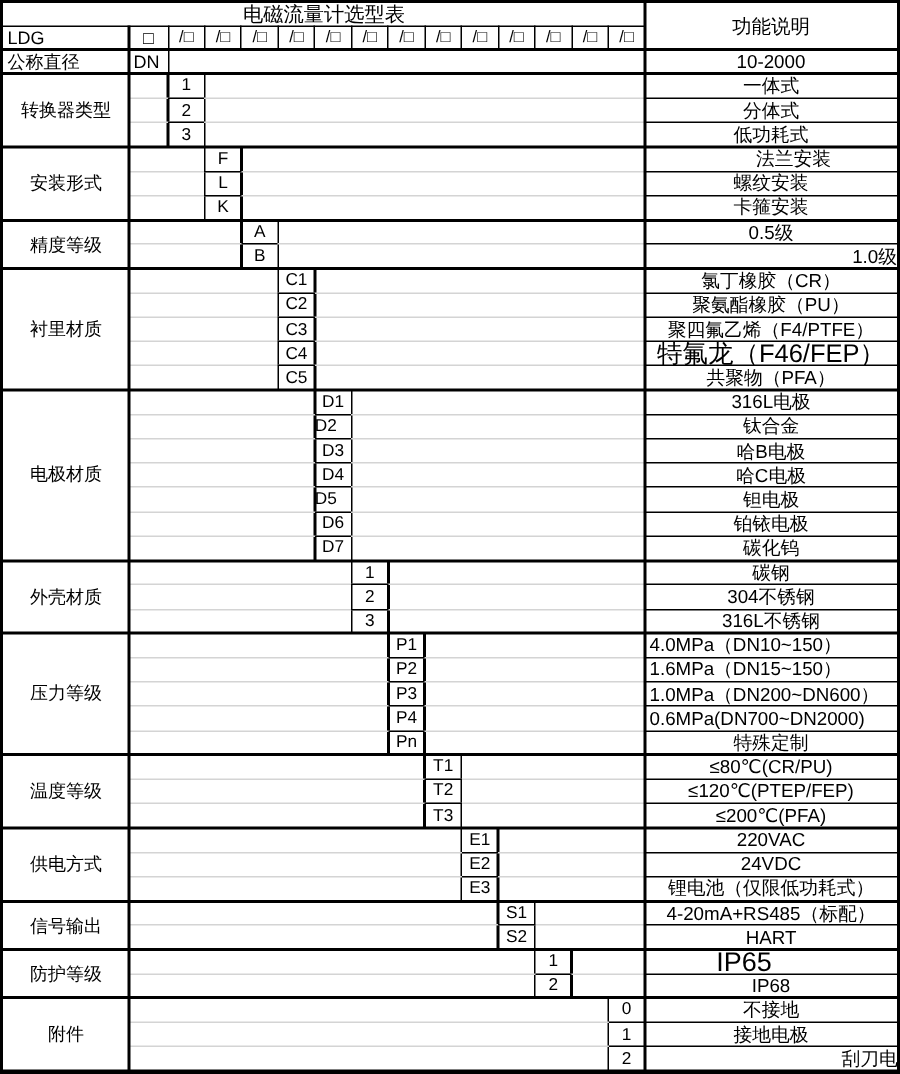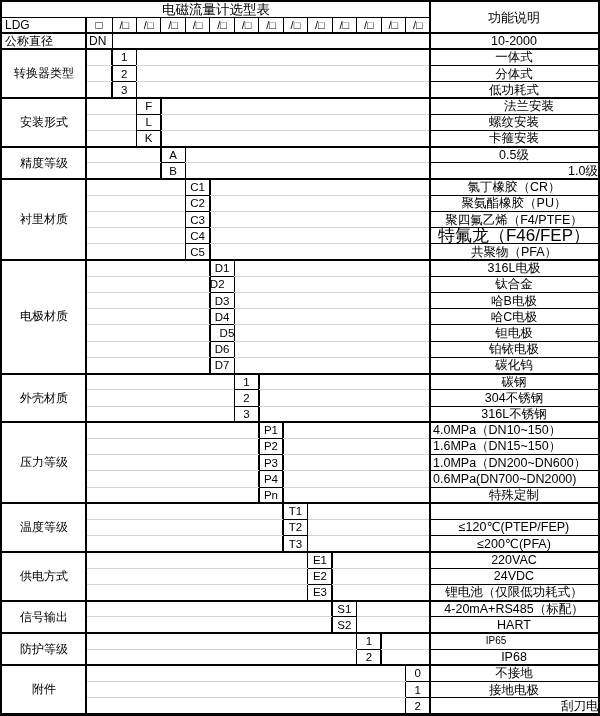--- a/index.html
+++ b/index.html
@@ -139,21 +139,21 @@
     <div class="abs" style="left: 207.846px; top: 290.558px; width: 24.4615px; height: 16px; line-height: 16.2093px; text-align: center; font-size: 11.5px;">D3</div>
     <div class="abs" style="left: 428px; top: 290.558px; width: 168px; height: 16.2093px; line-height: 16.2093px; text-align: center; font-size: 12.5px;">哈B电极</div>
     <div class="abs" style="left: 84px; top: 306.267px; width: 344px; height: 1px; background: rgb(212, 212, 212);"></div>
     <div class="abs" style="left: 207.846px; top: 306.267px; width: 24.4615px; height: 1px; background: rgb(0, 0, 0);"></div>
     <div class="abs" style="left: 428px; top: 306.267px; width: 168px; height: 1px; background: rgb(0, 0, 0);"></div>
     <div class="abs" style="left: 207.846px; top: 306.767px; width: 24.4615px; height: 16.2093px; line-height: 16.2093px; text-align: center; font-size: 11.5px;">D4</div>
     <div class="abs" style="left: 428px; top: 306.767px; width: 168px; height: 16.2093px; line-height: 16.2093px; text-align: center; font-size: 12.5px;">哈C电极</div>
     <div class="abs" style="left: 84px; top: 322.477px; width: 344px; height: 1px; background: rgb(212, 212, 212);"></div>
     <div class="abs" style="left: 207.846px; top: 322.477px; width: 24.4615px; height: 1px; background: rgb(0, 0, 0);"></div>
     <div class="abs" style="left: 428px; top: 322.477px; width: 168px; height: 1px; background: rgb(0, 0, 0);"></div>
-    <div class="abs" style="left: 207.846px; top: 322.977px; width: 24.4615px; height: 16.2093px; line-height: 16.2093px; text-align: right; font-size: 11.5px;">D5</div>
+    <div class="abs" style="left: 207.846px; top: 322.977px; width: 24.4615px; height: 16.2093px; line-height: 16.2093px; text-align: left; font-size: 11.5px;">D5</div>
     <div class="abs" style="left: 428px; top: 322.977px; width: 168px; height: 16.2093px; line-height: 16.2093px; text-align: center; font-size: 12.5px;">钽电极</div>
     <div class="abs" style="left: 84px; top: 338.686px; width: 344px; height: 1px; background: rgb(212, 212, 212);"></div>
     <div class="abs" style="left: 207.846px; top: 338.686px; width: 24.4615px; height: 1px; background: rgb(0, 0, 0);"></div>
     <div class="abs" style="left: 428px; top: 338.686px; width: 168px; height: 1px; background: rgb(0, 0, 0);"></div>
     <div class="abs" style="left: 207.846px; top: 339.186px; width: 24.4615px; height: 16.2093px; line-height: 16.2093px; text-align: center; font-size: 11.5px;">D6</div>
     <div class="abs" style="left: 428px; top: 339.186px; width: 168px; height: 16.2093px; line-height: 16.2093px; text-align: center; font-size: 12.5px;">铂铱电极</div>
     <div class="abs" style="left: 84px; top: 354.895px; width: 344px; height: 1px; background: rgb(212, 212, 212);"></div>
     <div class="abs" style="left: 207.846px; top: 354.895px; width: 24.4615px; height: 1px; background: rgb(0, 0, 0);"></div>
     <div class="abs" style="left: 428px; top: 354.895px; width: 168px; height: 1px; background: rgb(0, 0, 0);"></div>
     <div class="abs" style="left: 207.846px; top: 355.395px; width: 24.4615px; height: 16.2093px; line-height: 16.2093px; text-align: center; font-size: 11.5px;">D7</div>
@@ -198,20 +198,21 @@
     <div class="abs" style="left: 84px; top: 484.57px; width: 344px; height: 1px; background: rgb(212, 212, 212);"></div>
     <div class="abs" style="left: 256.769px; top: 484.57px; width: 24.4615px; height: 1px; background: rgb(0, 0, 0);"></div>
     <div class="abs" style="left: 428px; top: 484.57px; width: 168px; height: 1px; background: rgb(0, 0, 0);"></div>
     <div class="abs" style="left: 256.769px; top: 485.07px; width: 24.4615px; height: 16.2093px; line-height: 16.2093px; text-align: center; font-size: 11.5px;">Pn</div>
     <div class="abs" style="left: 428px; top: 485.07px; width: 168px; height: 16.2093px; line-height: 16.2093px; text-align: center; font-size: 12.5px;">特殊定制</div>
     <div class="abs" style="left: 0px; top: 500.279px; width: 596px; height: 2px; background: rgb(0, 0, 0);"></div>
     <div class="abs" style="left: 0px; top: 501.279px; width: 84px; height: 48.6279px; line-height: 48.6279px; text-align: center; font-size: 12px;">温度等级</div>
     <div class="abs" style="left: 280.481px; top: 501.279px; width: 1.5px; height: 48.6279px; background: rgb(0, 0, 0);"></div>
     <div class="abs" style="left: 304.942px; top: 501.279px; width: 1.5px; height: 48.6279px; background: rgb(0, 0, 0);"></div>
     <div class="abs" style="left: 281.231px; top: 501.279px; width: 24.4615px; height: 16.2093px; line-height: 16.2093px; text-align: center; font-size: 11.5px;">T1</div>
+    <div class="abs" style="left: 428px; top: 501.279px; width: 168px; height: 16.2093px; line-height: 16.2093px; text-align: center; font-size: 12.5px;">≤80℃(CR/PU)</div>
     <div class="abs" style="left: 84px; top: 516.988px; width: 344px; height: 1px; background: rgb(212, 212, 212);"></div>
     <div class="abs" style="left: 281.231px; top: 516.988px; width: 24.4615px; height: 1px; background: rgb(0, 0, 0);"></div>
     <div class="abs" style="left: 428px; top: 516.988px; width: 168px; height: 1px; background: rgb(0, 0, 0);"></div>
     <div class="abs" style="left: 281.231px; top: 517.488px; width: 24.4615px; height: 16.2093px; line-height: 16.2093px; text-align: center; font-size: 11.5px;">T2</div>
     <div class="abs" style="left: 428px; top: 517.488px; width: 168px; height: 16.2093px; line-height: 16.2093px; text-align: center; font-size: 12.5px;">≤120℃(PTEP/FEP)</div>
     <div class="abs" style="left: 84px; top: 533.198px; width: 344px; height: 1px; background: rgb(212, 212, 212);"></div>
     <div class="abs" style="left: 281.231px; top: 533.198px; width: 24.4615px; height: 1px; background: rgb(0, 0, 0);"></div>
     <div class="abs" style="left: 428px; top: 533.198px; width: 168px; height: 1px; background: rgb(0, 0, 0);"></div>
     <div class="abs" style="left: 281.231px; top: 533.698px; width: 24.4615px; height: 16.2093px; line-height: 16.2093px; text-align: center; font-size: 11.5px;">T3</div>
     <div class="abs" style="left: 428px; top: 533.698px; width: 168px; height: 16.2093px; line-height: 16.2093px; text-align: center; font-size: 12.5px;">≤200℃(PFA)</div>
@@ -240,21 +241,21 @@
     <div class="abs" style="left: 84px; top: 614.244px; width: 344px; height: 1px; background: rgb(212, 212, 212);"></div>
     <div class="abs" style="left: 330.154px; top: 614.244px; width: 24.4615px; height: 1px; background: rgb(0, 0, 0);"></div>
     <div class="abs" style="left: 428px; top: 614.244px; width: 168px; height: 1px; background: rgb(0, 0, 0);"></div>
     <div class="abs" style="left: 330.154px; top: 614.744px; width: 24.4615px; height: 16.2093px; line-height: 16.2093px; text-align: center; font-size: 11.5px;">S2</div>
     <div class="abs" style="left: 428px; top: 614.744px; width: 168px; height: 16.2093px; line-height: 16.2093px; text-align: center; font-size: 12.5px;">HART</div>
     <div class="abs" style="left: 0px; top: 629.953px; width: 596px; height: 2px; background: rgb(0, 0, 0);"></div>
     <div class="abs" style="left: 0px; top: 630.953px; width: 84px; height: 32.4186px; line-height: 32.4186px; text-align: center; font-size: 12px;">防护等级</div>
     <div class="abs" style="left: 353.865px; top: 630.953px; width: 1.5px; height: 32.4186px; background: rgb(0, 0, 0);"></div>
     <div class="abs" style="left: 378.327px; top: 630.953px; width: 1.5px; height: 32.4186px; background: rgb(0, 0, 0);"></div>
     <div class="abs" style="left: 354.615px; top: 630.953px; width: 24.4615px; height: 16.2093px; line-height: 16.2093px; text-align: center; font-size: 11.5px;">1</div>
-    <div class="abs" style="left: 428px; top: 630.953px; width: 132px; height: 16.2093px; line-height: 16.2093px; text-align: center; font-size: 10px;">IP65</div>
+    <div class="abs" style="left: 428px; top: 630.953px; width: 132px; height: 16.2093px; line-height: 16.2093px; text-align: center; font-size: 18px;">IP65</div>
     <div class="abs" style="left: 84px; top: 646.663px; width: 344px; height: 1px; background: rgb(212, 212, 212);"></div>
     <div class="abs" style="left: 354.615px; top: 646.663px; width: 24.4615px; height: 1px; background: rgb(0, 0, 0);"></div>
     <div class="abs" style="left: 428px; top: 646.663px; width: 168px; height: 1px; background: rgb(0, 0, 0);"></div>
     <div class="abs" style="left: 354.615px; top: 647.163px; width: 24.4615px; height: 16.2093px; line-height: 16.2093px; text-align: center; font-size: 11.5px;">2</div>
     <div class="abs" style="left: 428px; top: 647.163px; width: 168px; height: 16.2093px; line-height: 16.2093px; text-align: center; font-size: 12.5px;">IP68</div>
     <div class="abs" style="left: 0px; top: 662.372px; width: 596px; height: 2px; background: rgb(0, 0, 0);"></div>
     <div class="abs" style="left: 0px; top: 663.372px; width: 84px; height: 48.6279px; line-height: 48.6279px; text-align: center; font-size: 12px;">附件</div>
     <div class="abs" style="left: 402.788px; top: 663.372px; width: 1.5px; height: 48.6279px; background: rgb(0, 0, 0);"></div>
     <div class="abs" style="left: 403.538px; top: 663.372px; width: 24.4615px; height: 16.2093px; line-height: 16.2093px; text-align: center; font-size: 11.5px;">0</div>
     <div class="abs" style="left: 428px; top: 663.372px; width: 168px; height: 16.2093px; line-height: 16.2093px; text-align: center; font-size: 12.5px;">不接地</div>

